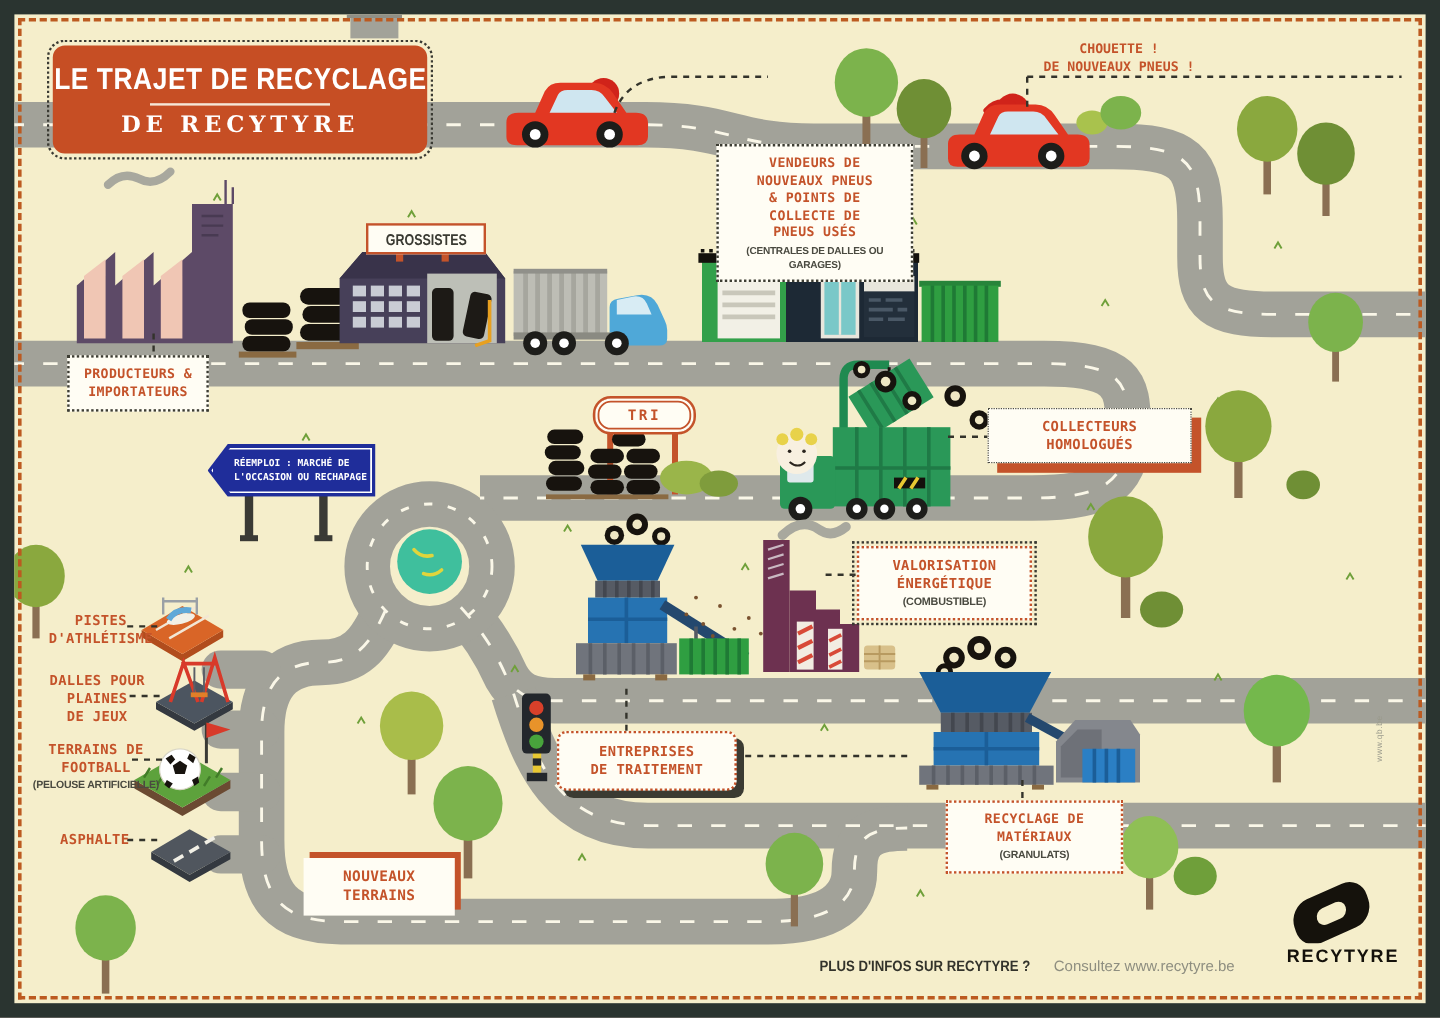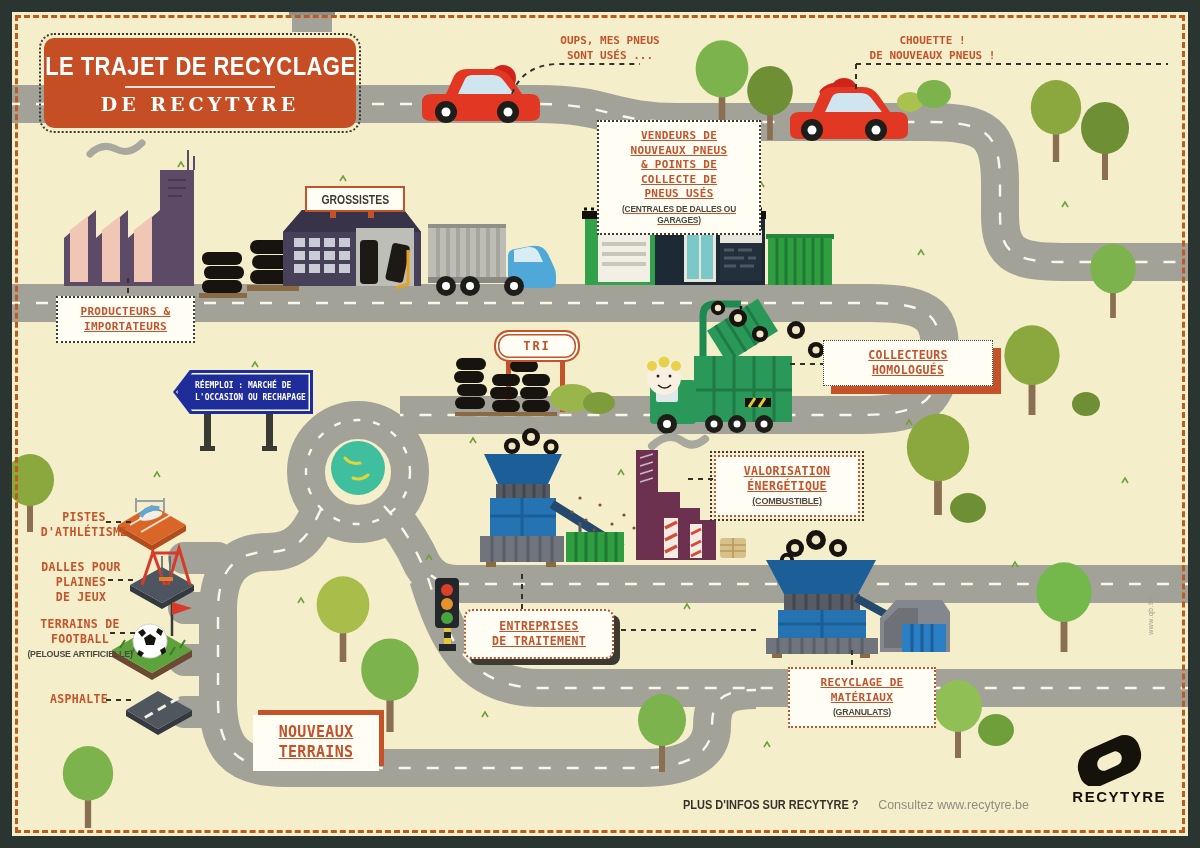--- a/index.html
+++ b/index.html
@@ -6,21 +6,21 @@
   .canvas{position:relative;width:1200px;height:848px;background:#2a3430;overflow:hidden;
           font-family:"Liberation Sans",sans-serif;}
   .board{position:absolute;left:12px;top:12px;width:1176px;height:824px;background:#f5eecb;overflow:hidden;}
   .layer{position:absolute;left:-12px;top:-12px;width:1200px;height:848px;}
   .scene{position:absolute;left:0;top:0;z-index:10;}
   .zig{position:absolute;left:15px;top:15px;width:1170px;height:818px;box-sizing:border-box;
        border:3px dashed #bc5a20;z-index:60;pointer-events:none;}
   .ov{position:absolute;z-index:40;}
   .mono{font-family:"DejaVu Sans Mono",monospace;font-weight:bold;color:#c4532a;}
   .lines span{display:block;}
-  .px{font-size:11px;line-height:1.32;letter-spacing:.3px;text-align:center;text-decoration:underline;}
+  .px{font-size:11px;line-height:1.32;letter-spacing:.3px;text-align:center;}
   .box{background:#fffdf4;border:2px dotted #3c3c32;padding:7px 4px;box-sizing:border-box;}
   .sub{display:block;font-family:"Liberation Sans",sans-serif;font-weight:bold;color:#4a4a40;
        font-size:8.4px;letter-spacing:-.2px;margin-top:2px;}
   
   .title-box{left:44px;top:38px;width:312px;height:90px;background:#c64e24;border-radius:10px;
              outline:2px dotted #3a3a33;outline-offset:3px;display:flex;flex-direction:column;
              align-items:center;justify-content:center;gap:5px;}
   .title-1{display:inline-block;font-weight:bold;font-size:25px;color:#fff;letter-spacing:.5px;
            transform:scaleX(.88);white-space:nowrap;}
   .title-div{width:150px;height:2px;background:#f5e7d8;}
@@ -39,21 +39,21 @@
   .reemploi-tx{position:absolute;inset:0;display:flex;flex-direction:column;justify-content:center;
                padding-left:22px;font-family:"DejaVu Sans Mono",monospace;font-weight:bold;font-size:8px;
                color:#fff;line-height:1.55;white-space:nowrap;}
   .collecteurs{background:#fffdf4;border:1px dotted #4a4a40;box-shadow:8px 8px 0 #c4532a;
                padding:7px 4px;font-size:11.5px;}
   .valorisation{background:#fffdf4;border:2px dotted #c4532a;outline:2px dotted #3a3a33;outline-offset:2px;
                 padding:7px 4px;font-size:11.5px;}
   .entreprises{background:#fffdf4;border:2px dotted #c4532a;border-radius:8px;
                box-shadow:6px 6px 0 #3b3b32;padding:8px 4px;font-size:11.5px;}
   .recyclage{background:#fffdf4;border:2px dotted #c4532a;padding:7px 4px;font-size:11px;}
-  .nouveaux{background:#fffdf4;box-shadow:5px -5px 0 #c4532a;padding:8px 4px;font-size:15px;}
+  .nouveaux{background:#fffdf4;box-shadow:5px -5px 0 #c4532a;padding:8px 4px;font-size:12px;}
   .prod-label{font-size:11.5px;line-height:1.3;text-align:center;letter-spacing:.3px;}
   .footer{left:590px;top:798px;width:520px;text-align:center;font-size:12.5px;white-space:nowrap;}
   .footer-q{font-weight:bold;color:#33332b;display:inline-block;transform:scaleX(.88);}
   .footer-a{color:#8e8e80;margin-left:4px;}
   .logo{left:1058px;top:734px;width:108px;text-align:center;}
   .logo-tx{font-weight:bold;font-size:15px;letter-spacing:1.5px;color:#14110b;margin-top:-2px;text-align:right;}
   .credit{left:1147px;top:596px;writing-mode:vertical-rl;transform:rotate(180deg);
           font-size:7px;color:#9a9a8c;letter-spacing:.5px;}
 </style>
 </head>
@@ -468,44 +468,40 @@
     <path d="M106 700 H132"></path>
   </g>
 </svg>
 
 <div class="ov title-box">
   <span class="title-1">LE TRAJET DE RECYCLAGE</span>
   <div class="title-div"></div>
   <span class="title-2">DE RECYTYRE</span>
 </div>
 
-<div class="ov mono speech lines" style="left:512px;top:34px;width:196px;">
-  <span>OUPS, MES PNEUS</span>
-  <span>SONT USÉS ...</span>
-</div>
 
 <div class="ov mono speech lines" style="left:840px;top:34px;width:185px;">
   <span>CHOUETTE !</span>
   <span>DE NOUVEAUX PNEUS !</span>
 </div>
 
 <div class="ov box mono px lines" style="left:597px;top:120px;width:164px;">
   <span>VENDEURS DE</span>
   <span>NOUVEAUX PNEUS</span>
   <span>&amp; POINTS DE</span>
   <span>COLLECTE DE</span>
   <span>PNEUS USÉS</span>
   <span class="sub">(CENTRALES DE DALLES OU GARAGES)</span>
 </div>
 
 <div class="ov sign-solid" style="left:305px;top:186px;width:96px;height:22px;">
   <span class="cond" style="font-size:13px;">GROSSISTES</span>
 </div>
 
-<div class="ov box mono px lines" style="left:56px;top:296px;width:139px;">
+<div class="ov box mono px lines" style="left:56px;top:296px;width:118px;">
   <span>PRODUCTEURS &amp;</span>
   <span>IMPORTATEURS</span>
 </div>
 
 <div class="ov sign-solid tri-sign mono" style="left:494px;top:330px;width:82px;height:28px;">
   <span>TRI</span>
 </div>
 
 <div class="ov reemploi">
   <div class="reemploi-in"></div>

